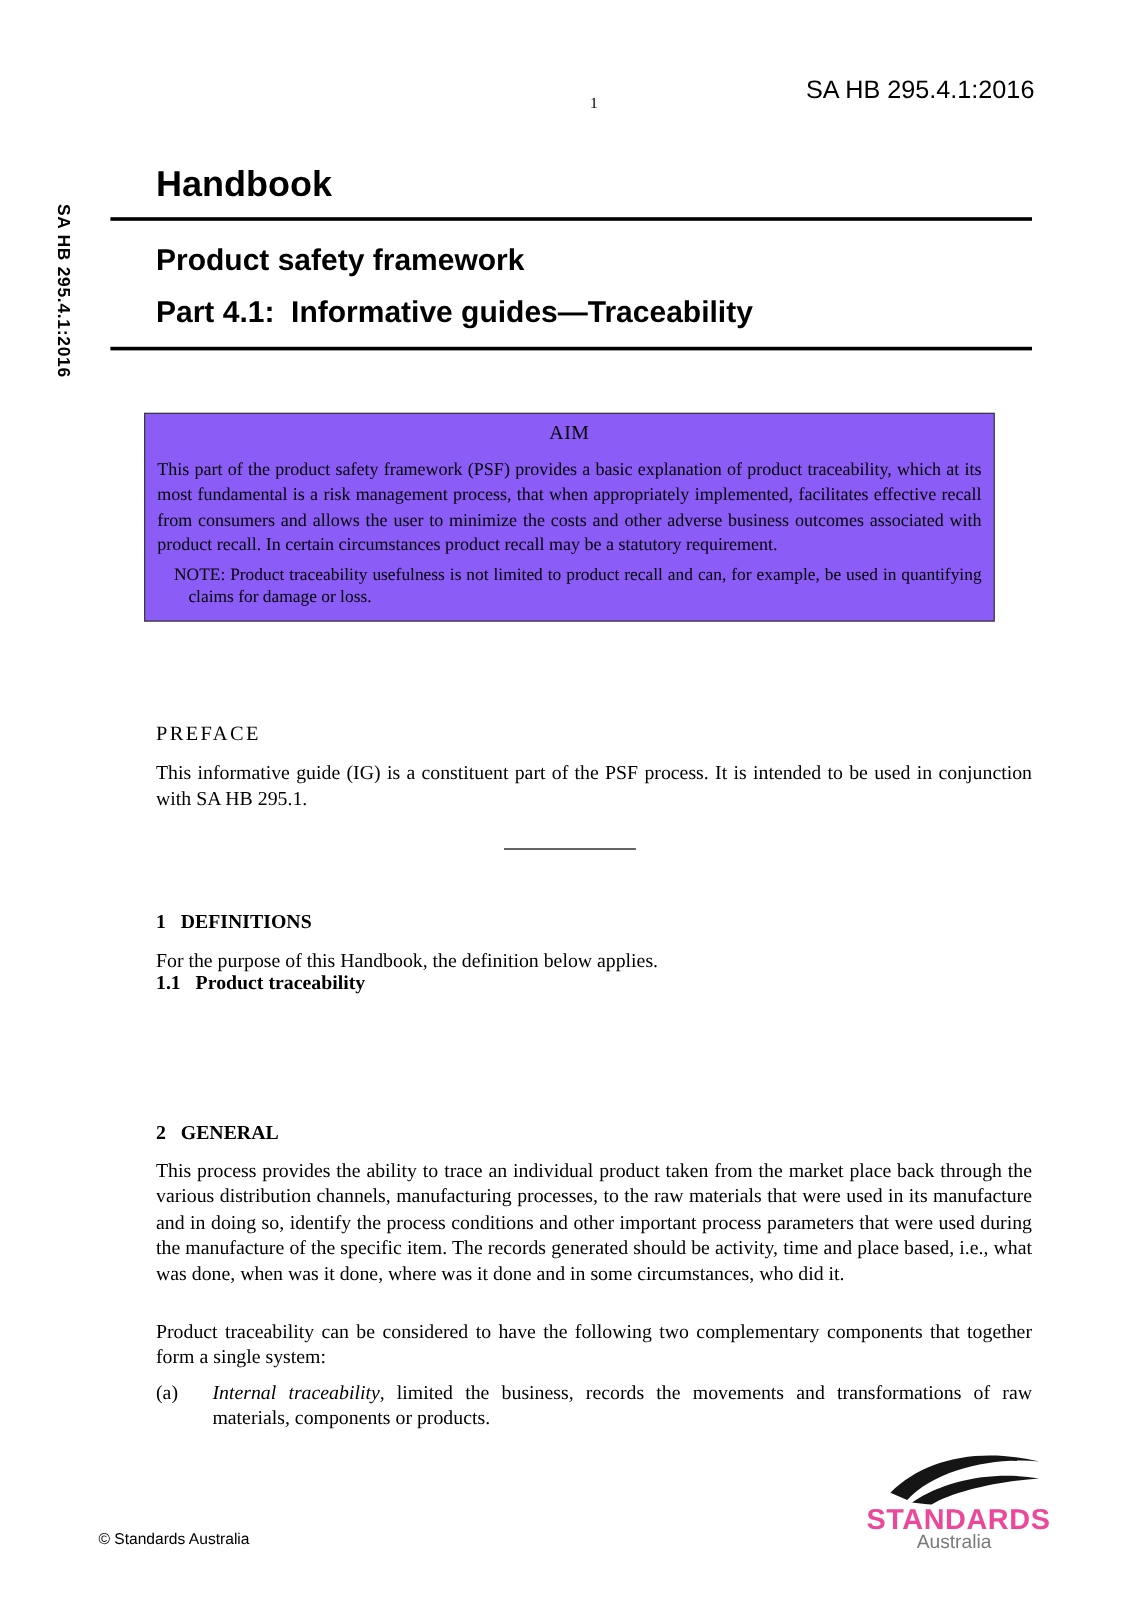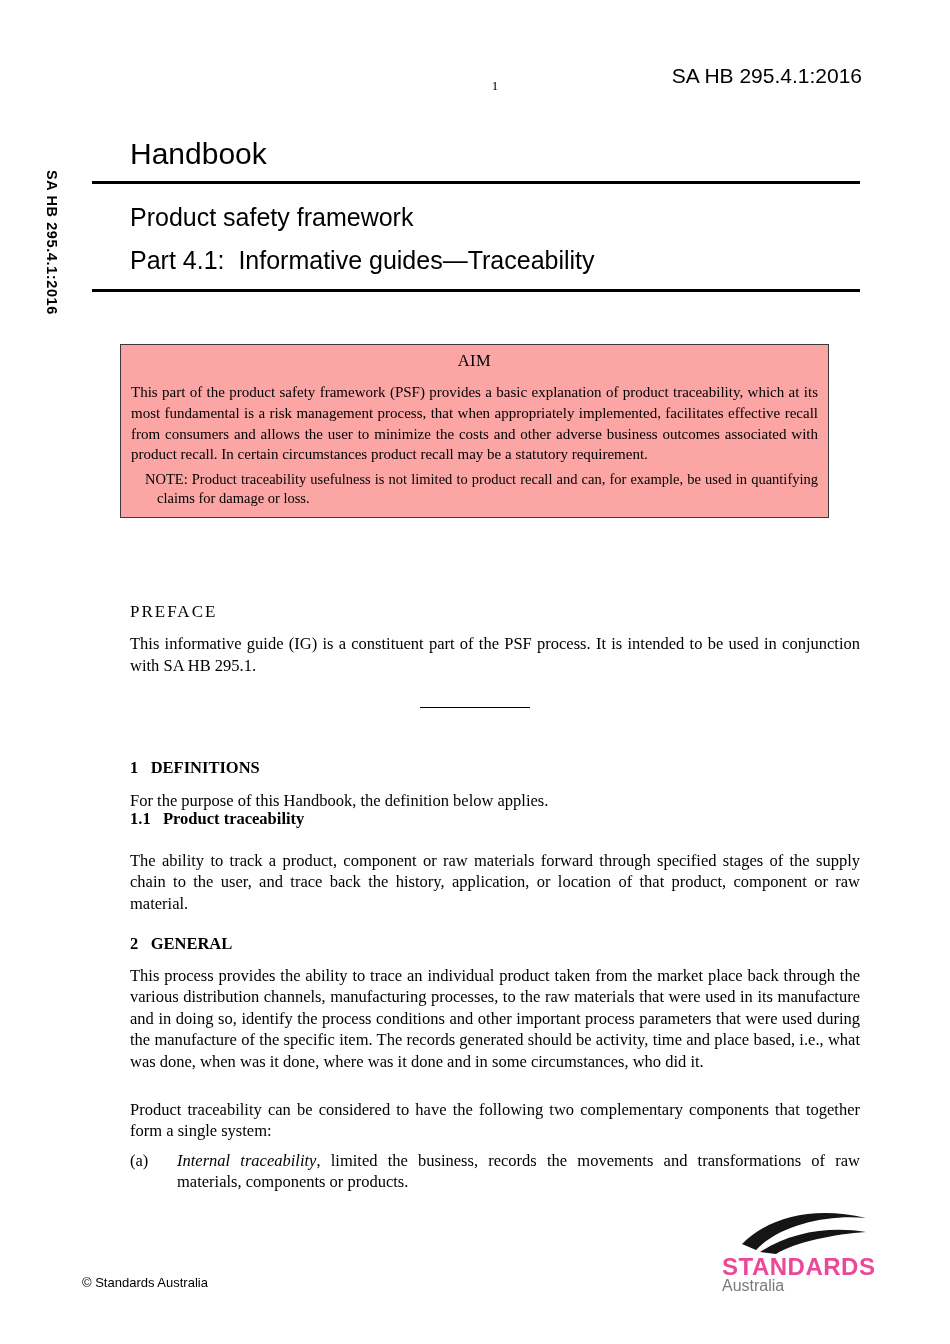--- a/index.html
+++ b/index.html
@@ -6,30 +6,30 @@
   html,body { background:#fff; }
   body { font-family:"Liberation Serif", serif; color:#000; }
   .page { position:relative; width:950px; height:1344px; background:#ffffff; overflow:hidden; }
 
   
   .pagenum { position:absolute; top:78px; left:130px; width:730px; text-align:center; font-size:13px; }
   .doccode { position:absolute; top:64px; right:88px; font-family:"Liberation Sans", sans-serif; font-size:21px; }
   .spine { position:absolute; top:170px; left:44px; writing-mode:vertical-rl; font-family:"Liberation Sans", sans-serif; font-weight:700; font-size:14.5px; letter-spacing:0.6px; }
 
   
-  .kicker { position:absolute; top:137px; left:130px; font-family:"Liberation Sans", sans-serif; font-size:30px; font-weight:400; }
+  .kicker { position:absolute; top:137px; left:130px; font-family:"Liberation Sans", sans-serif; font-size:30px; font-weight:700; }
   .rule { position:absolute; left:92px; width:768px; height:3px; background:#000; }
   .rule1 { top:181px; }
   .rule2 { top:289px; }
-  .subtitle { position:absolute; left:130px; font-family:"Liberation Sans", sans-serif; font-weight:400; font-size:25px; }
+  .subtitle { position:absolute; left:130px; font-family:"Liberation Sans", sans-serif; font-weight:700; font-size:25px; }
   .s1 { top:203px; }
   .s2 { top:246px; }
 
   
-  .aimbox { position:absolute; top:344px; left:120px; width:709px; background:#fca5a5; border:1px solid #3a3a3a; padding:6px 10px 9px 10px; }
+  .aimbox { position:absolute; top:344px; left:120px; width:709px; background:#8b5cf6; border:1px solid #3a3a3a; padding:6px 10px 9px 10px; }
   .aim-h { text-align:center; font-size:16.5px; letter-spacing:0.5px; margin-bottom:11px; }
   .aim-body { font-size:15px; line-height:20.8px; text-align:justify; }
   .aim-note { font-size:14.5px; line-height:19px; text-align:justify; margin-top:5px; padding-left:26px; text-indent:-12px; }
 
   
   .preface-h { position:absolute; top:602px; left:130px; width:730px; text-align:left; font-size:17px; letter-spacing:2px; }
   .preface-body { position:absolute; top:633px; left:130px; width:730px; font-size:16.5px; line-height:21.5px; text-align:justify; }
   .divider { position:absolute; top:707px; left:420px; width:110px; border-top:1.5px solid #000; }
 
   
@@ -38,21 +38,21 @@
   .list-item { position:absolute; left:130px; width:730px; font-size:16.5px; line-height:21.4px; }
   .list-label { position:absolute; left:0; top:0; }
   .list-text { display:block; padding-left:47px; text-align:justify; }
   .list-text i { font-style:italic; }
 
   
   .copyright { position:absolute; top:1275px; left:82px; font-family:"Liberation Sans", sans-serif; font-size:13px; }
   .logo { position:absolute; top:1210px; left:722px; width:146px; }
   .logo svg { display:block; margin-left:auto; }
   .logo-l1 { font-family:"Liberation Sans", sans-serif; font-weight:700; font-size:24px; line-height:1.05; color:#ec4899; letter-spacing:0.5px; text-align:right; }
-  .logo-l2 { font-family:"Liberation Sans", sans-serif; font-size:16px; color:#7a7a7a; text-align:left; line-height:1.0; margin-top:-1px; }
+  .logo-l2 { font-family:"Liberation Sans", sans-serif; font-size:16px; color:#7a7a7a; text-align:center; line-height:1.0; margin-top:-1px; }
 </style>
 </head>
 <body>
 
 <div class="page">
 
   <div class="pagenum">1</div>
   <div class="doccode">SA HB 295.4.1:2016</div>
   <div class="spine">SA HB 295.4.1:2016</div>
 
@@ -70,21 +70,20 @@
 
   <div class="preface-h">PREFACE</div>
   <p class="preface-body">This informative guide (IG) is a constituent part of the PSF process. It is intended to be used in conjunction with SA HB 295.1.</p>
 
   <div class="divider"></div>
 
   <h2 class="sec-h" style="top:758px;">1&nbsp;&nbsp;&nbsp;DEFINITIONS</h2>
   <p class="body-p" style="top:790px;">For the purpose of this Handbook, the definition below applies.</p>
 
   <h3 class="sec-h" style="top:809px;">1.1&nbsp;&nbsp;&nbsp;Product traceability</h3>
-  <p class="body-p" style="top:850px;">The ability to track a product, component or raw materials forward through specified stages of the supply chain to the user, and trace back the history, application, or location of that product, component or raw material.</p>
 
   <h2 class="sec-h" style="top:934px;">2&nbsp;&nbsp;&nbsp;GENERAL</h2>
   <p class="body-p" style="top:965px;">This process provides the ability to trace an individual product taken from the market place back through the various distribution channels, manufacturing processes, to the raw materials that were used in its manufacture and in doing so, identify the process conditions and other important process parameters that were used during the manufacture of the specific item. The records generated should be activity, time and place based, i.e., what was done, when was it done, where was it done and in some circumstances, who did it.</p>
   <p class="body-p" style="top:1099px;">Product traceability can be considered to have the following two complementary components that together form a single system:</p>
 
   <div class="list-item" style="top:1150px;">
     <span class="list-label">(a)</span>
     <span class="list-text"><i>Internal traceability</i><span>, limited the business, records the movements and transformations of raw materials, components or products.</span></span>
   </div>
 

